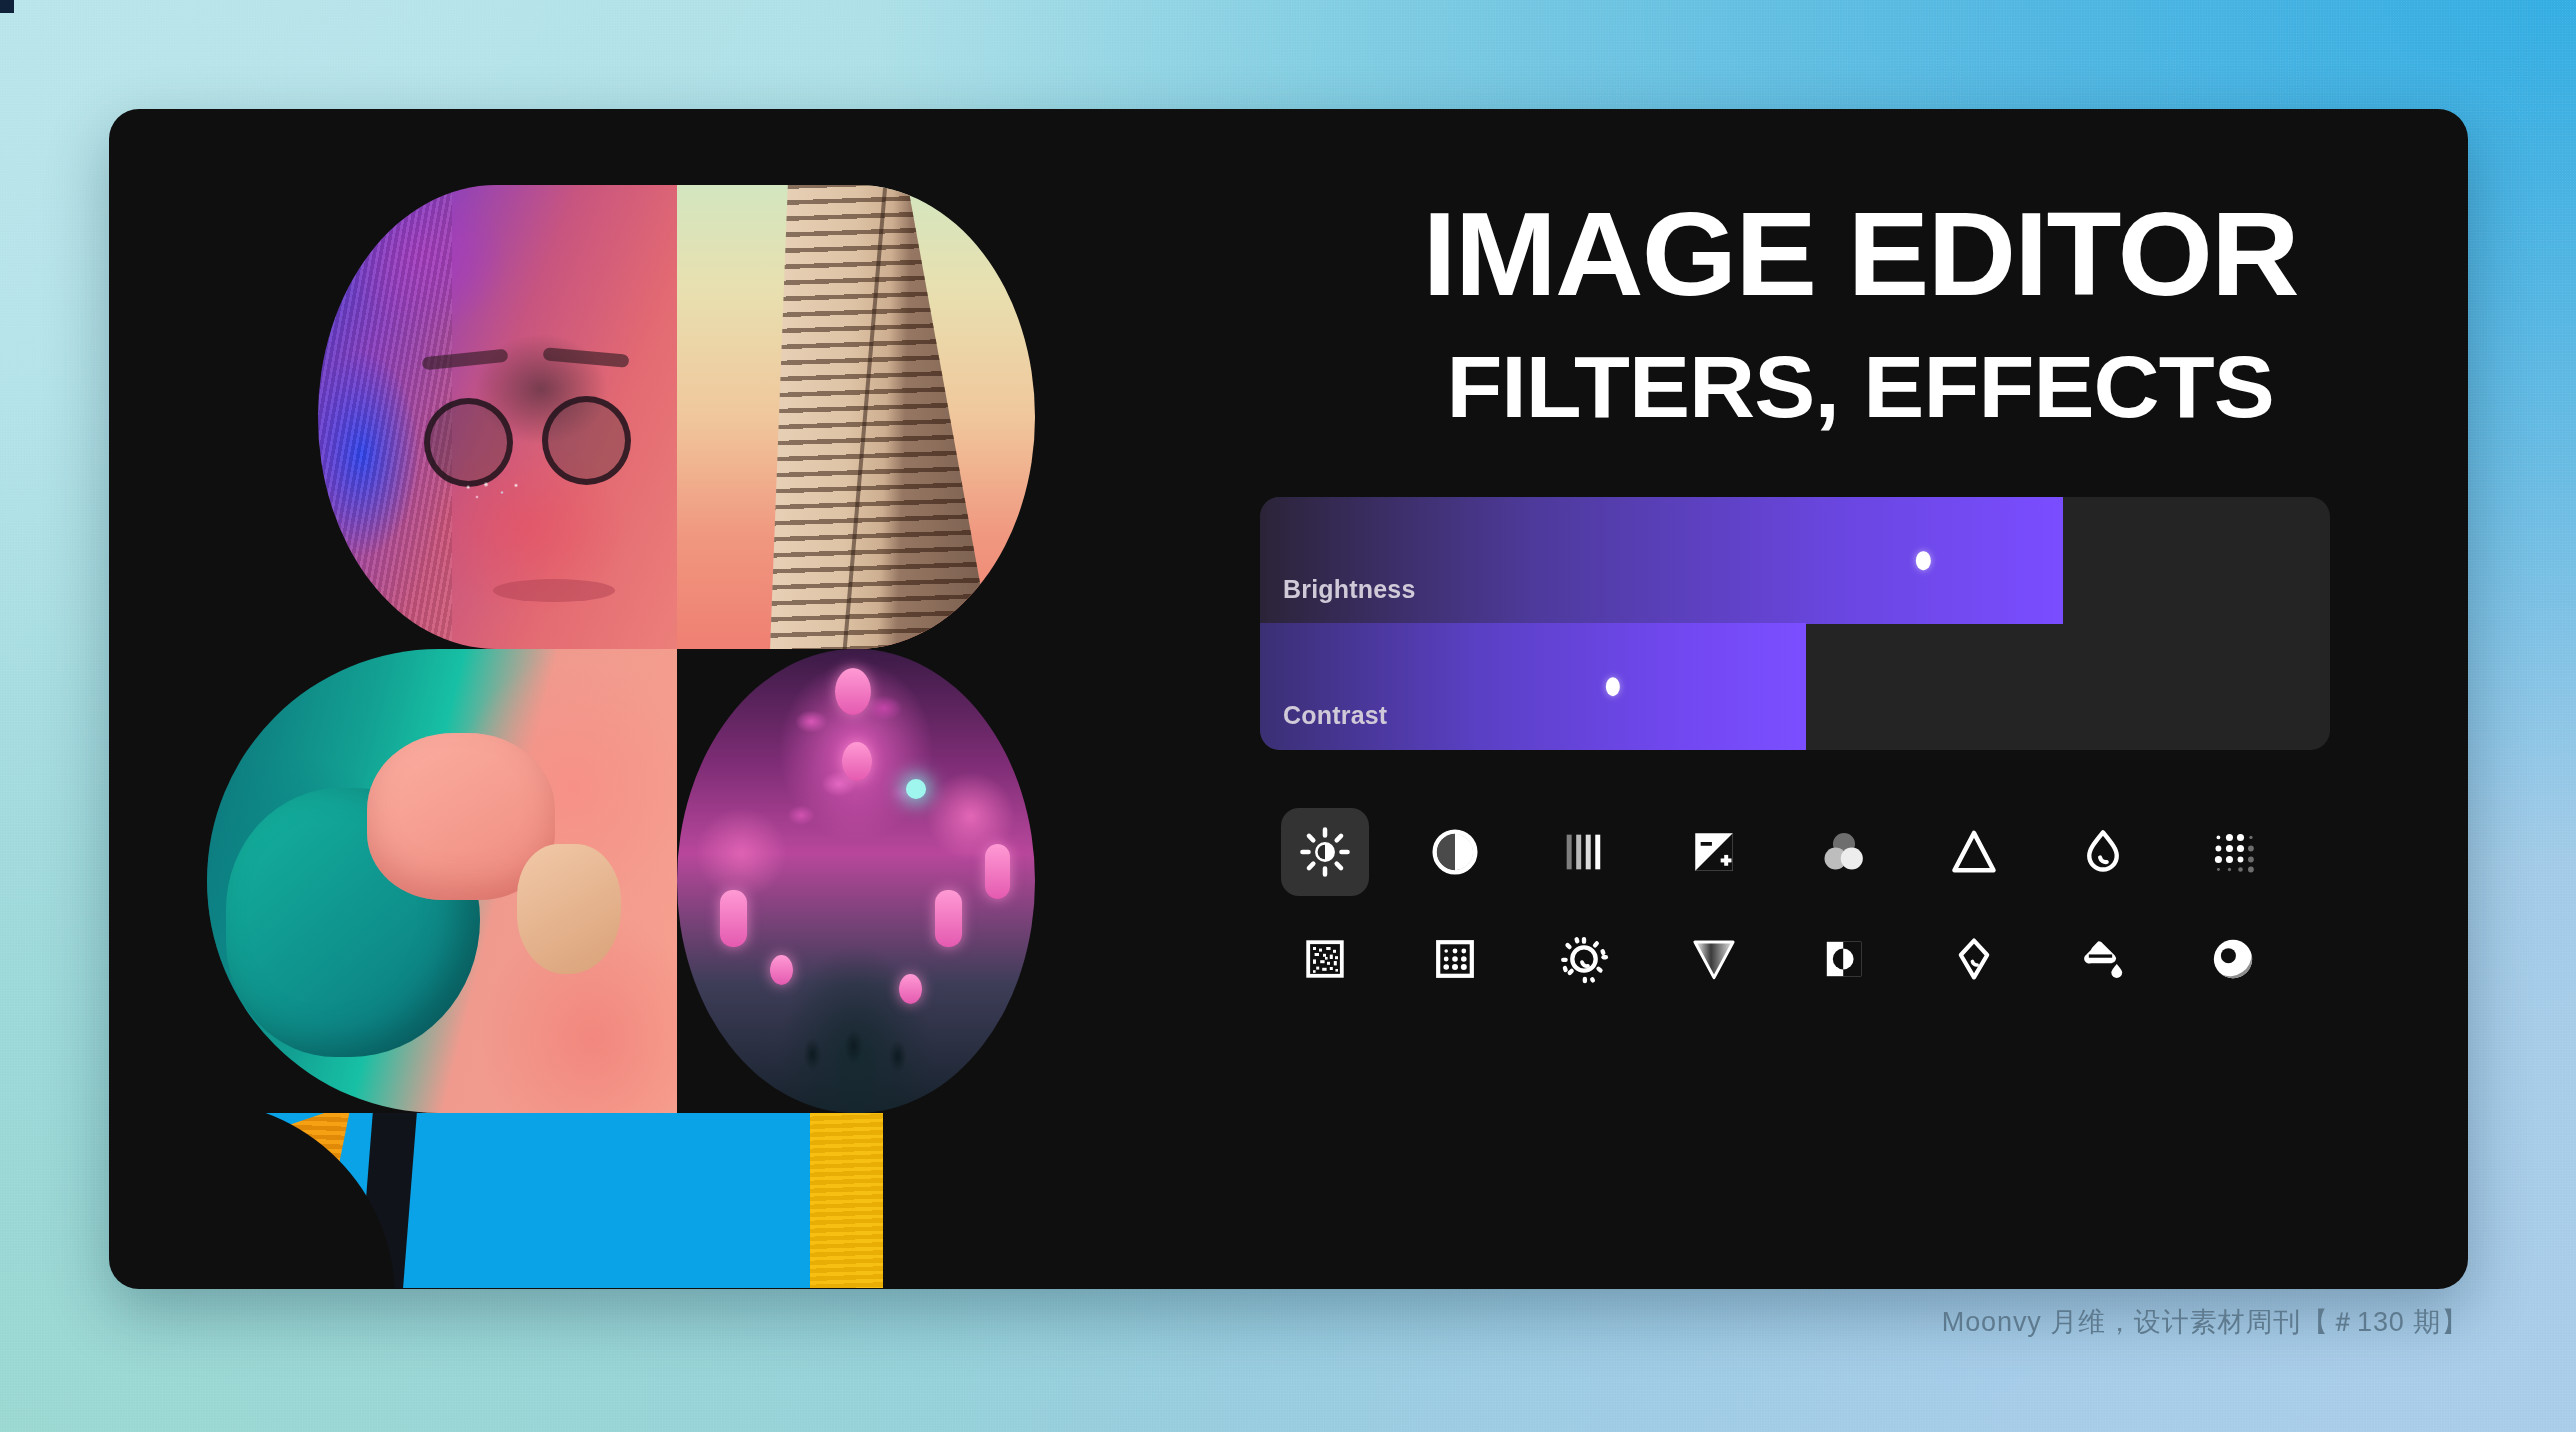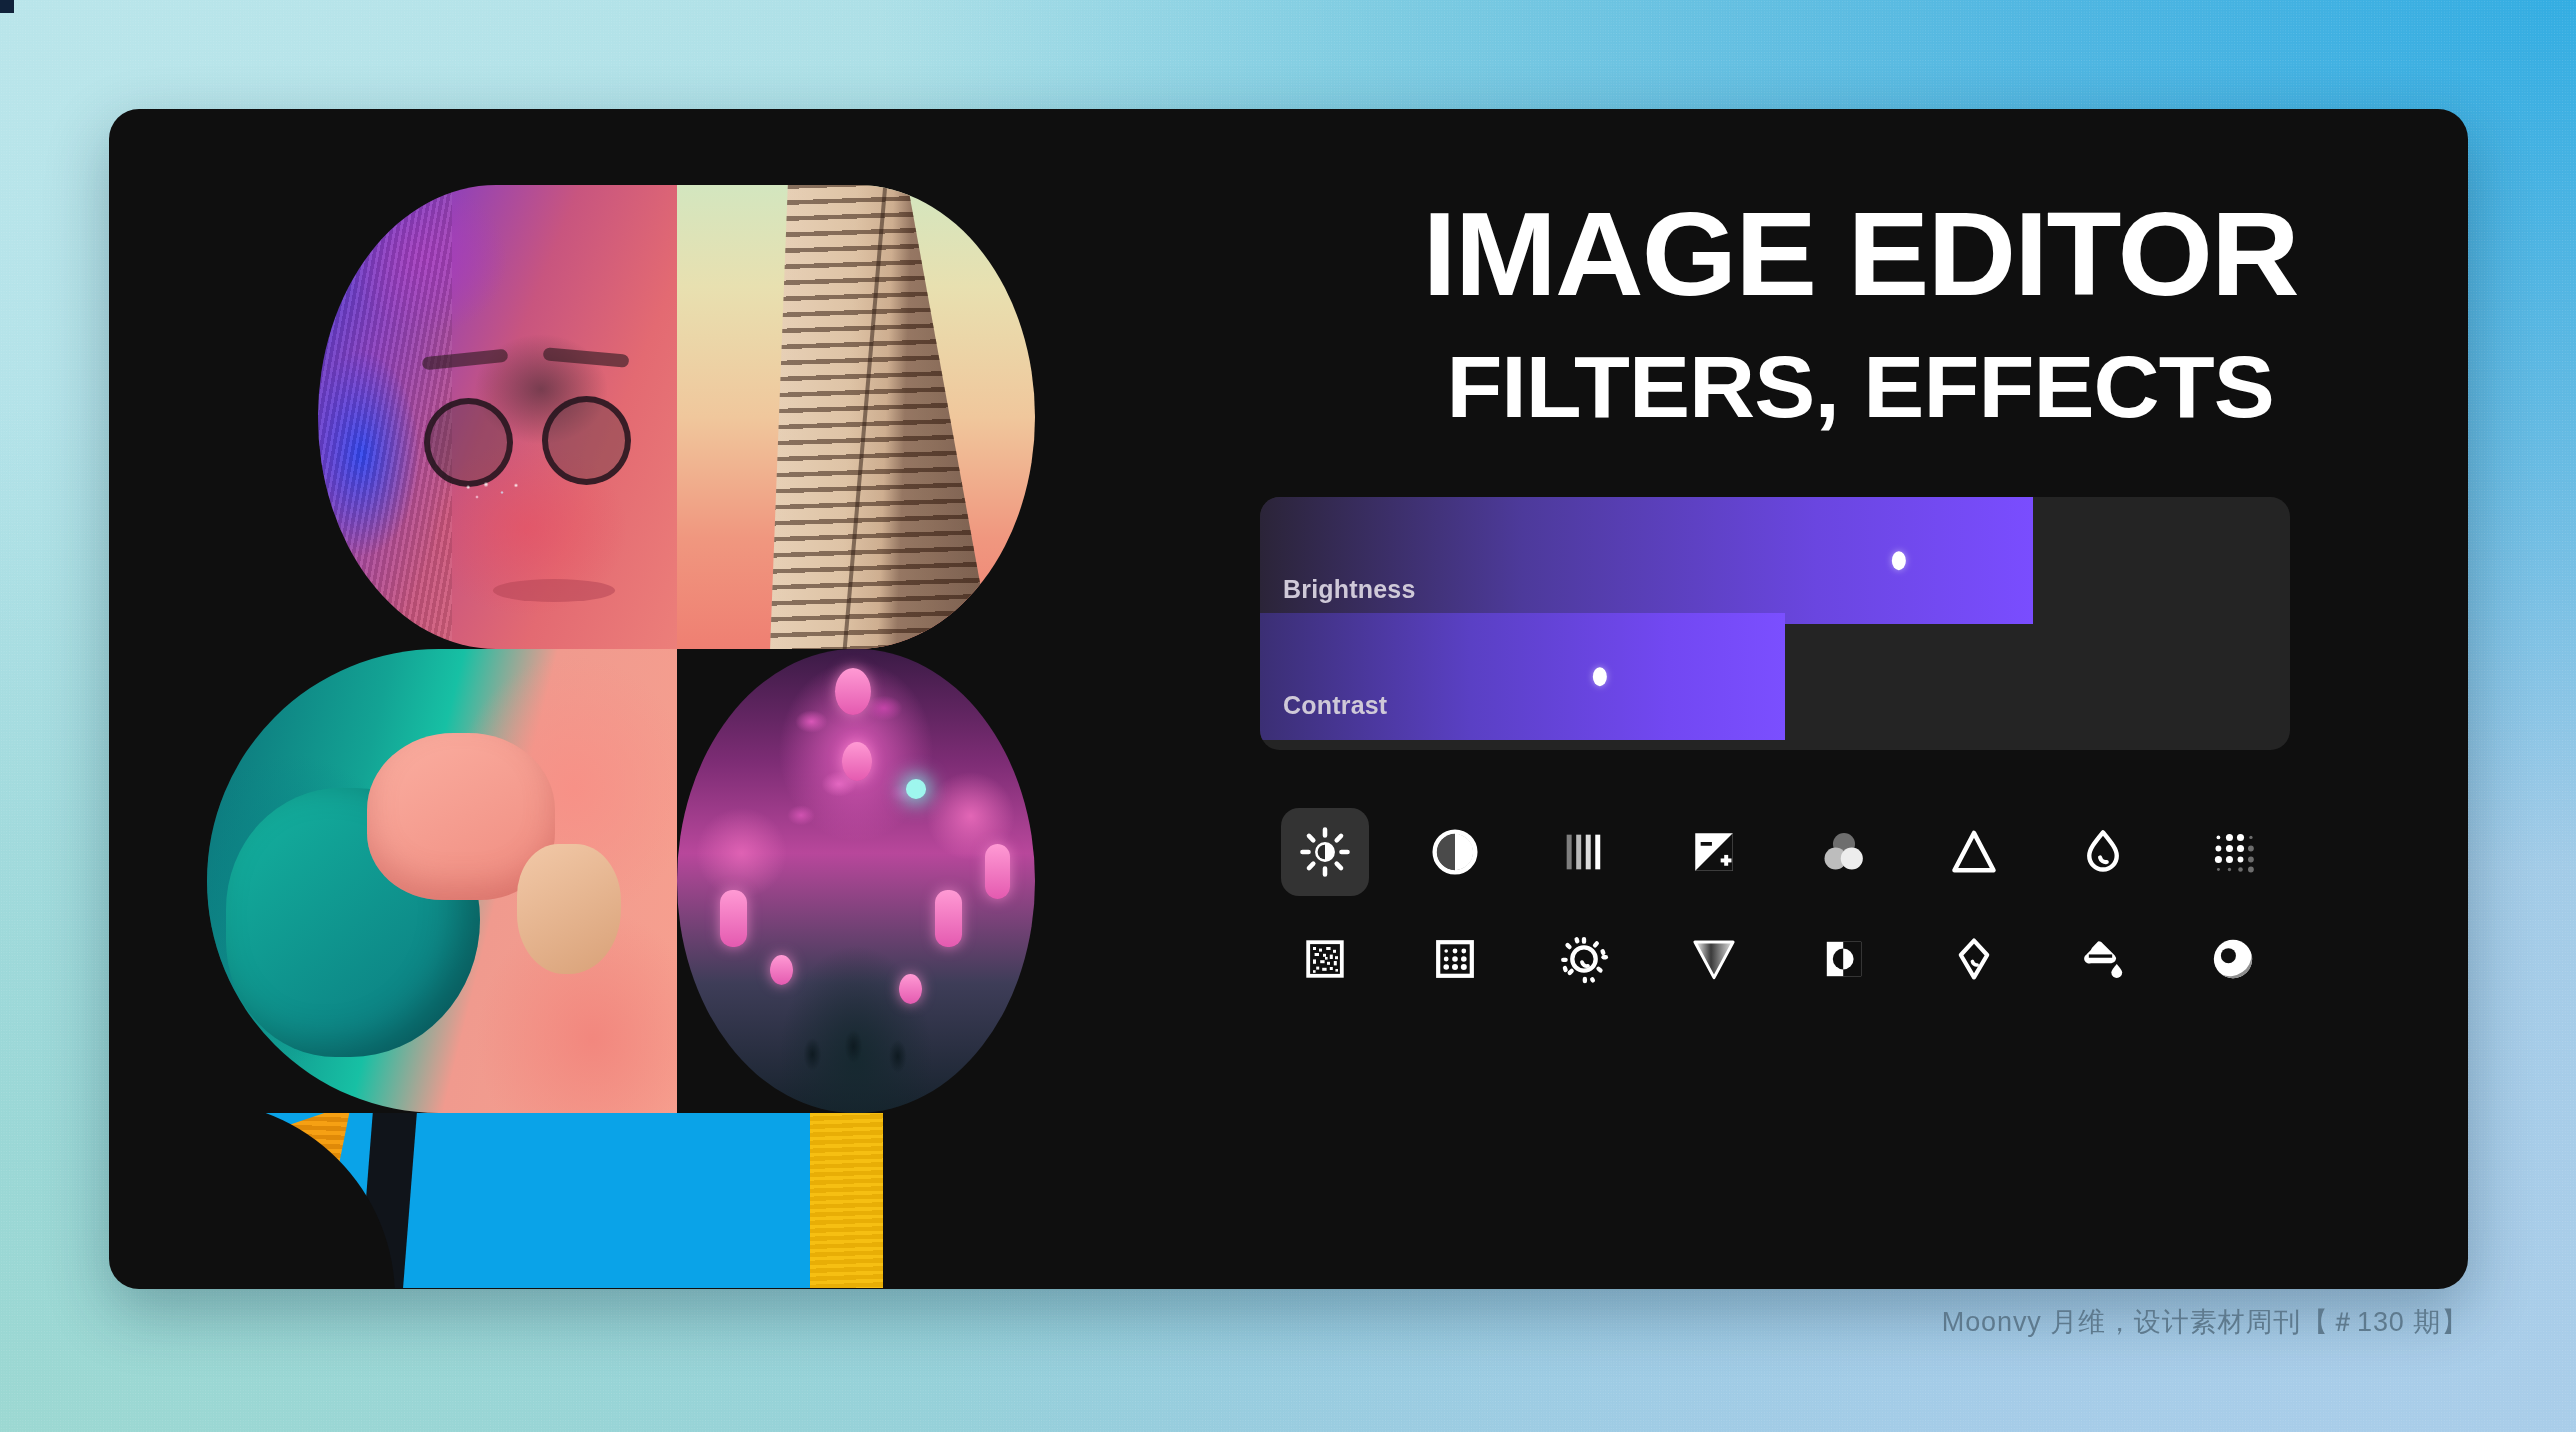--- a/index.html
+++ b/index.html
@@ -155,24 +155,24 @@
   
   #right{position:absolute;left:1151px;top:86px;width:1154px;height:1055px;text-align:center;}
 
   #title-1{color:#fff;font-weight:700;font-size:118px;line-height:1;letter-spacing:-1.8px;
     white-space:nowrap;transform:scaleX(1.04);transform-origin:left center;}
   #title-2{color:#fff;font-weight:700;font-size:88px;line-height:1;letter-spacing:-0.9px;
     margin-top:30px;white-space:nowrap;transform:scaleX(1.04);transform-origin:left center;}
 
   
   #sliders{margin-top:66px;width:1030px;height:253px;background:#242424;
-    border-radius:19.7px;overflow:hidden;position:relative;}
+    border-radius:19.7px;overflow:hidden;position:relative;padding-left:40px;}
   .slider{position:absolute;left:0;height:127px;width:100%;}
   .slider.a{top:0;}
-  .slider.b{top:116px;}
+  .slider.b{top:126px;}
   .slider .fill{position:absolute;left:0;top:0;height:100%;
     background:linear-gradient(90deg,#2b2438 0%,#4d3a9b 34%,#6a46e0 72%,#7a4dff 100%);}
   .slider.b .fill{background:linear-gradient(90deg,#3b2f74 0%,#5a40c4 40%,#7248f2 78%,#7b4fff 100%);}
   .slider .label{position:absolute;left:23px;bottom:19.7px;color:#cfc9d8;
     font-size:25px;font-weight:700;letter-spacing:0.2px;z-index:3;}
   .slider .handle{position:absolute;width:14.3px;height:19.7px;border-radius:50%;
     background:#fff;top:50%;transform:translate(-50%,-50%);z-index:4;
     box-shadow:0 0 7.2px rgba(255,255,255,.5);}
 
   

